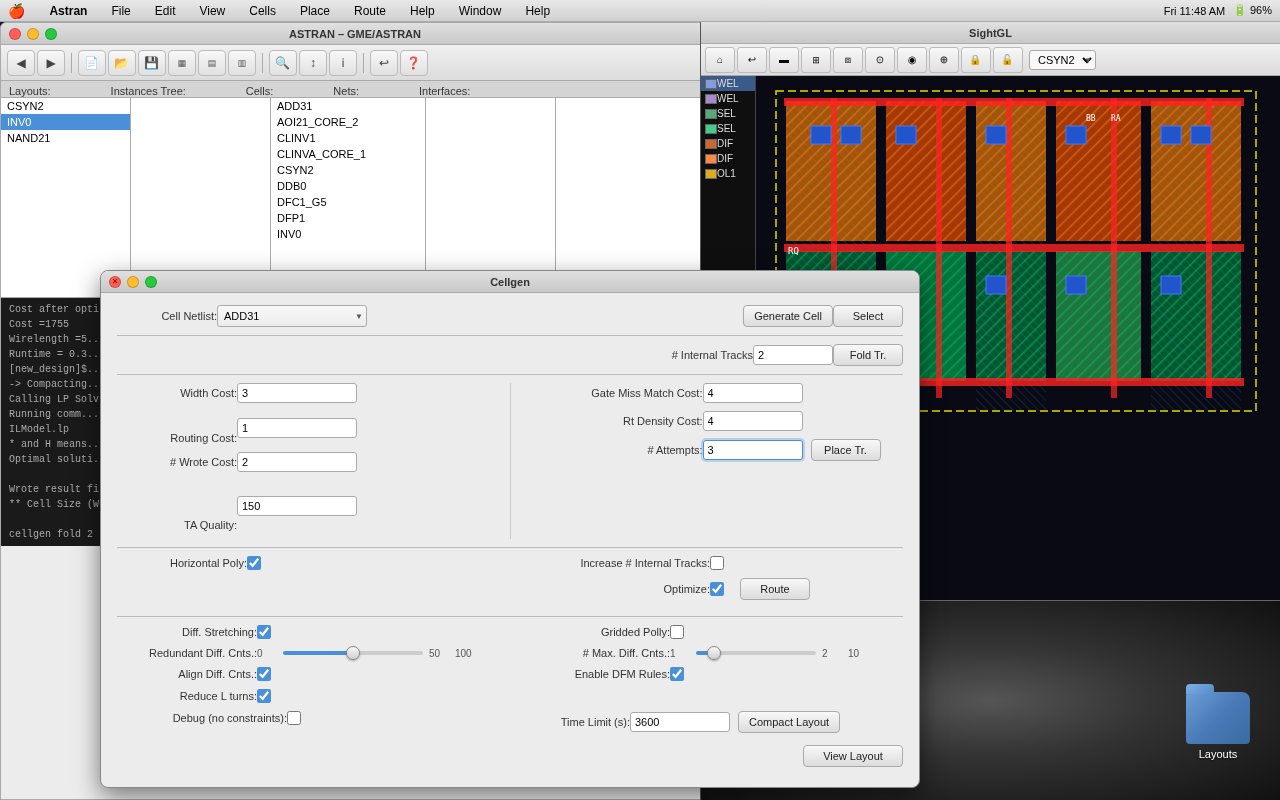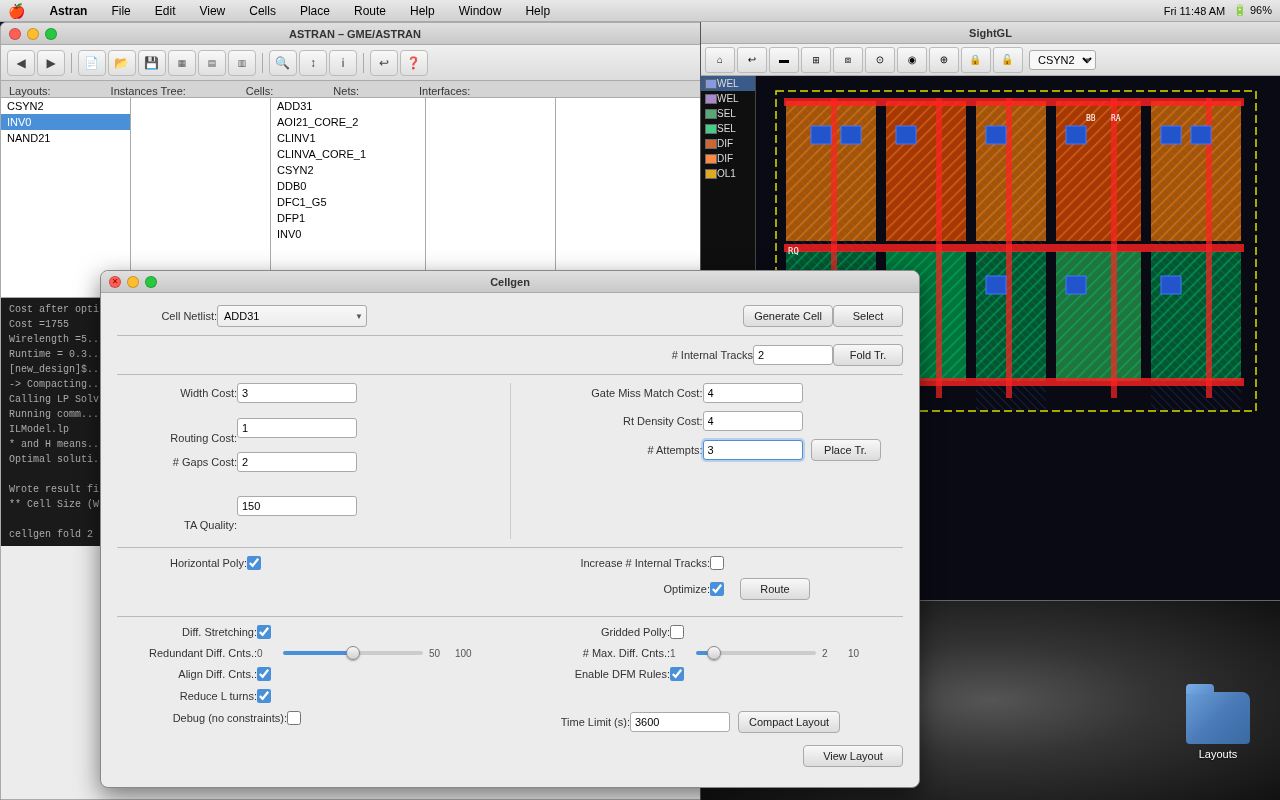--- a/index.html
+++ b/index.html
@@ -749,21 +749,21 @@
       <div class="col-left">
         <div class="form-row">
           <label class="form-label" style="min-width:120px;">Width Cost:</label>
           <input class="form-input" value="3" style="width: 120px;">
         </div>
         <div class="form-row">
           <label class="form-label" style="min-width:120px;margin-top:21px;">Routing Cost:</label>
           <input class="form-input" value="1" style="width: 120px;">
         </div>
         <div class="form-row">
-          <label class="form-label" style="min-width:120px;"># Gaps Cost:</label>
+          <label class="form-label" style="min-width:120px;"># Wrote Cost:</label>
           <input class="form-input" value="2" style="width: 120px;">
         </div>
         <div class="form-row">
           <label class="form-label" style="min-width:120px;margin-top:39px;">TA Quality:</label>
           <input class="form-input" value="150" style="width: 120px;">
         </div>
       </div>
       <div class="col-divider"></div>
       <div class="col-right">
         <div class="form-row">

